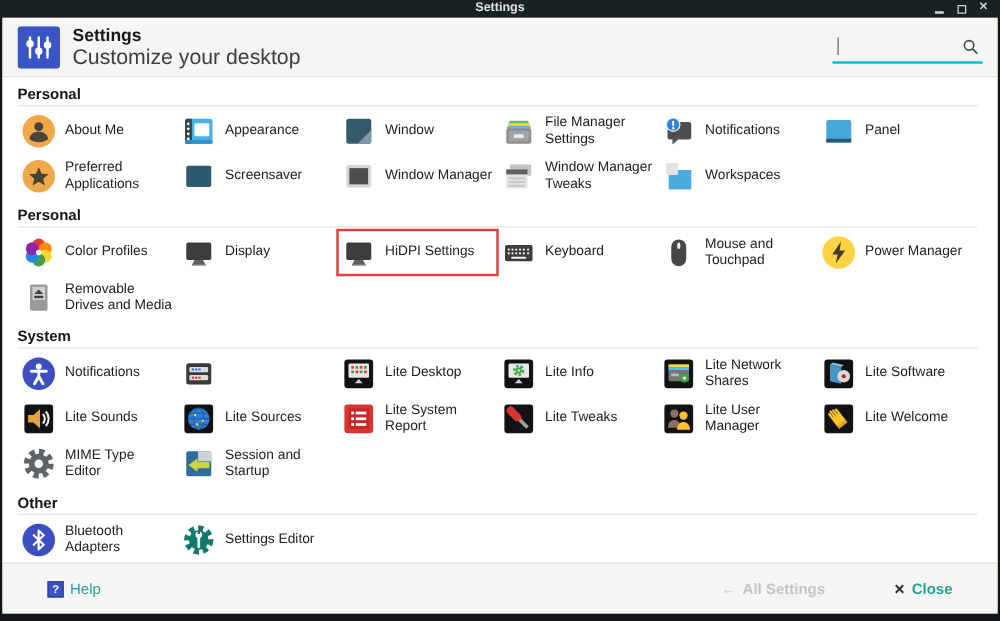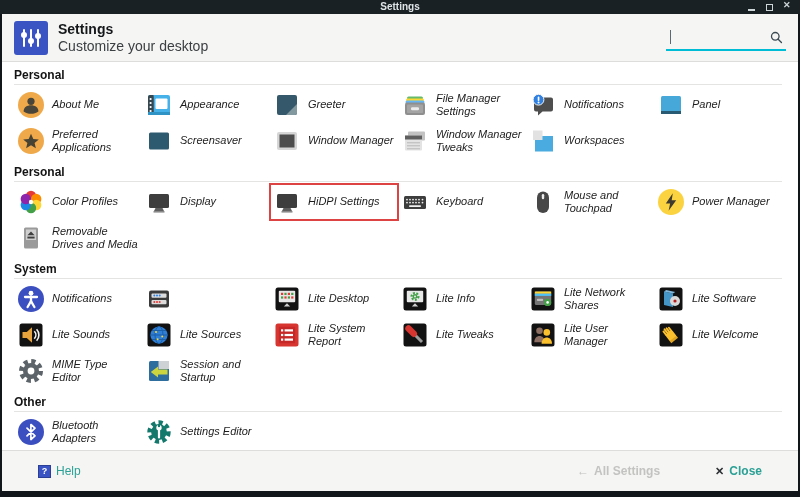--- a/index.html
+++ b/index.html
@@ -15,30 +15,30 @@
   .wc-min::after { content:""; position:absolute; left:1px; right:1px; bottom:1px; height:2px; background:#cfd6d9; }
   .wc-max::after { content:""; position:absolute; inset:1px; border:1.5px solid #cfd6d9; }
   .wc-close::after { content:"✕"; position:absolute; top:-3px; left:0; color:#cfd6d9; font-size:9px; font-weight:bold; }
 
   .body-wrap { margin:0 2px; background:#fff; display:flex; flex-direction:column; height:477px; flex:0 0 auto; }
 
   
   .header { height:48px; flex:0 0 48px; background:#f5f5f3; border-bottom:1px solid #dddddb; display:flex; align-items:center; padding:0 12px; }
   .logo { width:34px; height:34px; margin-right:10px; flex:0 0 34px; }
   .header-title { font-size:14px; font-weight:bold; color:#15181a; line-height:1.15; }
-  .header-subtitle { font-size:14px; color:#3c4043; line-height:1.15; }
+  .header-subtitle { font-size:17px; color:#3c4043; line-height:1.15; }
   .search { margin-left:auto; width:120px; height:27px; border-bottom:2px solid #00bcd4; display:flex; align-items:center; padding:0 2px 0 4px; }
   .search .caret { width:1px; height:14px; background:#5a6a72; }
   .search input { border:none; outline:none; background:transparent; flex:1; font-size:11px; min-width:0; }
   .search svg { flex:0 0 16px; }
 
   
   .content { flex:1 1 auto; background:#fff; padding:2px 16px 0 12px; overflow:hidden; }
   .section-title { font-size:12px; font-weight:bold; color:#141414; padding:4px 0 2px 0; border-bottom:1px solid #e4e4e2; }
-  .grid { display:grid; grid-template-columns:repeat(6,1fr); padding:2px 0 2px 0;font-style:italic; }
+  .grid { display:grid; grid-template-columns:repeat(6,1fr); padding:2px 0 2px 0; }
   .cell { display:flex; align-items:center; gap:7px; min-height:36px; padding:1px 3px; cursor:pointer; }
   .cell .icon { flex:0 0 28px; width:28px; height:28px; display:flex; align-items:center; justify-content:center; }
   .cell .label { font-size:11px; line-height:1.2; color:#1d1d1d; }
   .cell.highlighted { outline:2px solid #dd4343; outline-offset:-1px; }
 
   
   .footer { height:41px; flex:0 0 41px; background:#f5f5f3; border-top:1px solid #dddddb; display:flex; align-items:center; padding:0 36px 0 36px; }
   .help { display:flex; align-items:center; gap:5px; cursor:pointer; }
   .help-q { width:13px; height:13px; background:#3b54c4; color:#fff; font-size:9px; font-weight:bold; display:flex; align-items:center; justify-content:center; border:1px solid #2c3f96; }
   .help-label { color:#2ba095; font-size:12px; }
@@ -122,21 +122,21 @@
               </span>
               <span class="label">Appearance</span>
             </div>
             <div class="cell">
               <span class="icon">
                 <svg width="28" height="28" viewBox="0 0 28 28">
                   <rect x="4" y="4" width="20" height="20" rx="2" fill="#35596b"></rect>
                   <path d="M24 13 V22 a2 2 0 0 1 -2 2 H13 Z" fill="#82999f"></path>
                 </svg>
               </span>
-              <span class="label">Greeter</span>
+              <span class="label">Window</span>
             </div>
             <div class="cell">
               <span class="icon">
                 <svg width="28" height="28" viewBox="0 0 28 28">
                   <rect x="6" y="5.5" width="16" height="3" rx="1.5" fill="#66bb6a"></rect>
                   <rect x="5" y="7.5" width="18" height="3" rx="1.5" fill="#fdd835"></rect>
                   <rect x="4.5" y="9.5" width="19" height="3" rx="1.5" fill="#64b5f6"></rect>
                   <rect x="4" y="11.5" width="20" height="12.5" rx="2" fill="#8f8f8f"></rect>
                   <rect x="6" y="13.5" width="16" height="8.5" rx="1" fill="#a4a4a4"></rect>
                   <rect x="10" y="16.3" width="8" height="3" rx="1.2" fill="#ececec"></rect>

